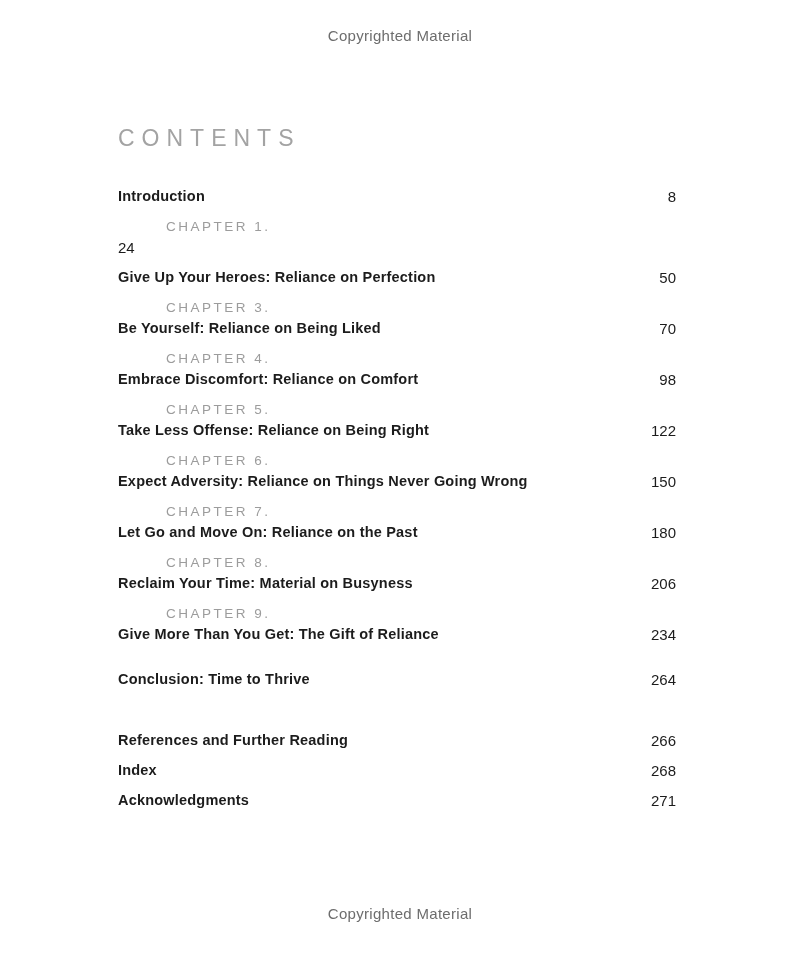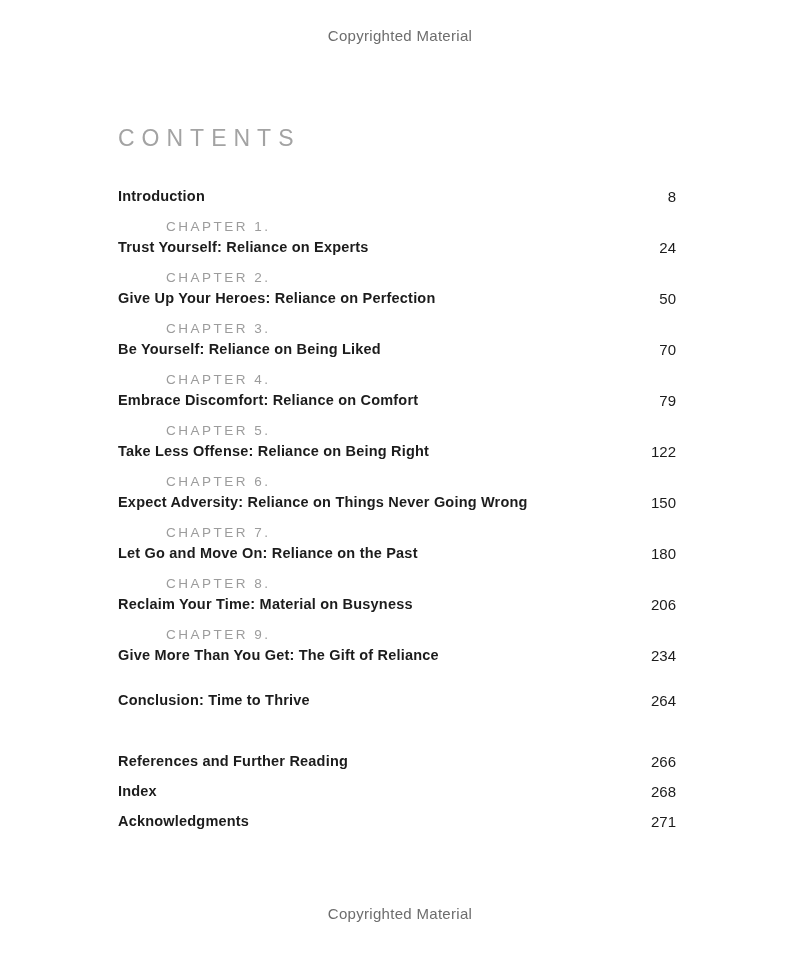--- a/index.html
+++ b/index.html
@@ -95,46 +95,44 @@
     <div class="toc-title">CONTENTS</div>
 
     <div class="row intro-row">
       <span class="entry-title">Introduction</span>
       <span class="page-num">8</span>
     </div>
 
     <div class="chapter-group">
       <div class="chapter-label">CHAPTER 1.</div>
       <div class="row">
-        <span class="entry-title">Trust Yourself: Reliance on Experts</span>
         <span class="page-num">24</span>
       </div>
     </div>
 
     <div class="chapter-group">
-      <div class="chapter-label">CHAPTER 2.</div>
       <div class="row">
         <span class="entry-title">Give Up Your Heroes: Reliance on Perfection</span>
         <span class="page-num">50</span>
       </div>
     </div>
 
     <div class="chapter-group">
       <div class="chapter-label">CHAPTER 3.</div>
       <div class="row">
         <span class="entry-title">Be Yourself: Reliance on Being Liked</span>
         <span class="page-num">70</span>
       </div>
     </div>
 
     <div class="chapter-group">
       <div class="chapter-label">CHAPTER 4.</div>
       <div class="row">
         <span class="entry-title">Embrace Discomfort: Reliance on Comfort</span>
-        <span class="page-num">79</span>
+        <span class="page-num">98</span>
       </div>
     </div>
 
     <div class="chapter-group">
       <div class="chapter-label">CHAPTER 5.</div>
       <div class="row">
         <span class="entry-title">Take Less Offense: Reliance on Being Right</span>
         <span class="page-num">122</span>
       </div>
     </div>

